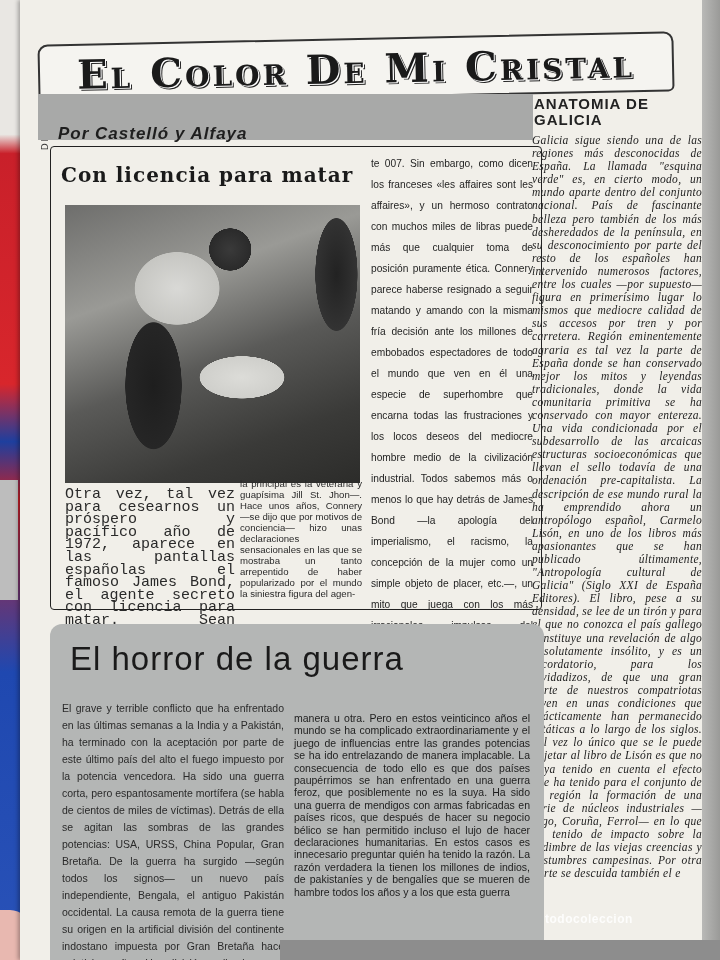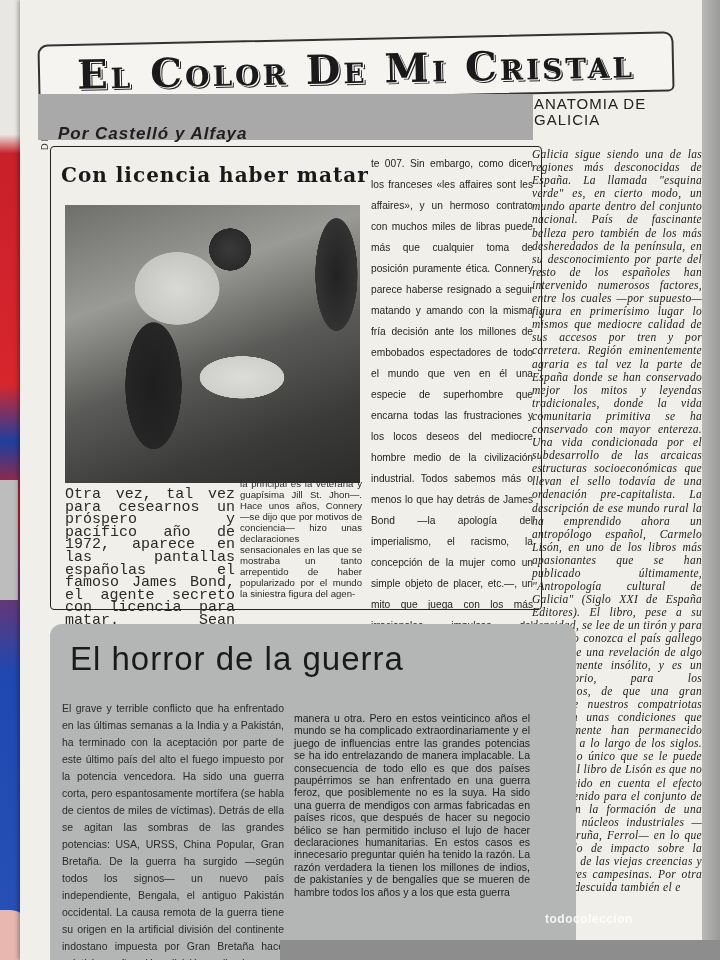--- a/index.html
+++ b/index.html
@@ -19,23 +19,23 @@
     radial-gradient(ellipse 70px 60px at 38% 30%, #d9d9d6 0%, #c6c6c2 60%, transparent 61%),
     radial-gradient(ellipse 30px 30px at 56% 16%, #3a3a3a 0%, #2a2a2a 70%, transparent 71%),
     radial-gradient(ellipse 40px 90px at 30% 65%, #1e1e1e 0%, #262626 70%, transparent 71%),
     radial-gradient(ellipse 60px 30px at 60% 62%, #dcdcd8 0%, #cfcfcb 70%, transparent 71%),
     radial-gradient(ellipse 30px 80px at 92% 25%, #222 0%, #333 70%, transparent 71%),
     linear-gradient(160deg,#6e6e6c 0%,#9a9a96 30%,#5a5a58 55%,#3a3a38 80%,#2c2c2a 100%);}
   .col-a{position:absolute;left:14px;top:342px;width:170px;font-size:15px;line-height:12.6px;color:#2a2a2a;text-align:justify;font-family:Liberation Mono, monospace;}
   .col-b{position:absolute;left:189px;top:331px;width:122px;font-size:9.6px;line-height:11px;color:#2a2a2a;text-align:justify;}
   .col-c{position:absolute;left:320px;top:6px;width:162px;font-size:10.2px;line-height:21px;color:#1e1e1e;text-align:justify;}
   .right-col{position:absolute;left:532px;top:96px;width:170px;}
-  .right-col h2{margin:0 0 20px 2px;font-size:15px;line-height:16px;letter-spacing:1px;font-weight:normal;color:#222;}
+  .right-col h2{margin:0 0 6px 2px;font-size:15px;line-height:16px;letter-spacing:1px;font-weight:bold;color:#222;}
   .right-col p{margin:0;font-family:"Liberation Serif",serif;font-style:italic;font-size:11.5px;line-height:13.1px;color:#222;text-align:justify;letter-spacing:.3px;}
-  .box2{position:absolute;left:50px;top:624px;width:494px;height:336px;background:#b4b6b5;border-radius:12px 12px 0 0;padding-left:32px;}
+  .box2{position:absolute;left:50px;top:624px;width:494px;height:336px;background:#b4b6b5;border-radius:12px 12px 0 0;}
   .box2 h2{position:absolute;left:20px;top:16px;margin:0;font-size:33px;font-weight:normal;color:#1a1a1a;letter-spacing:1px;}
   .box2 .c1{position:absolute;left:12px;top:76px;width:222px;font-size:10.5px;line-height:17px;color:#2a2a2a;text-align:justify;}
   .box2 .c2{position:absolute;left:244px;top:88px;width:236px;font-size:10.5px;line-height:12.4px;color:#1e1e1e;text-align:justify;}
   .bottom-strip{position:absolute;left:280px;top:940px;width:440px;height:20px;background:#8d8d8d;}
   .watermark{position:absolute;left:545px;top:912px;font-size:12px;font-weight:bold;color:rgba(255,255,255,.85);letter-spacing:.5px;}
   .page-edge{position:absolute;left:702px;top:0;width:18px;height:960px;background:linear-gradient(90deg,#b9b9b7,#9a9a98);}
 </style>
 </head>
 <body>
 
@@ -49,21 +49,21 @@
 </div>
 
 <div class="masthead">
   <h1>El Color De Mi Cristal</h1>
 </div>
 
 <div class="byline-bar"></div>
 <div class="byline">Por Castelló y Alfaya</div>
 
 <div class="box1">
-  <div class="box1-head">Con licencia haber matar</div>
+  <div class="box1-head">Con licencia para matar</div>
   <div class="photo" title="Escena de película: hombre agarrando a una mujer en el suelo"></div>
   <div class="col-a">Otra vez, tal vez para cesearnos un próspero y pacífico año de 1972, aparece en las pantallas españolas el famoso James Bond, el agente secreto con licencia para matar. Sean Connery reaparece acompañado con su harén particular de señoras estupendas —esta vez</div>
   <div class="col-b">la principal es la veterana y guapísima Jill St. Jhon—. Hace unos años, Connery —se dijo que por motivos de conciencia— hizo unas declaraciones sensacionales en las que se mostraba un tanto arrepentido de haber popularizado por el mundo la siniestra figura del agen-</div>
   <div class="col-c">te 007. Sin embargo, como dicen los franceses «les affaires sont les affaires», y un hermoso contrato con muchos miles de libras puede más que cualquier toma de posición puramente ética. Connery parece haberse resignado a seguir matando y amando con la misma fría decisión ante los millones de embobados espectadores de todo el mundo que ven en él una especie de superhombre que encarna todas las frustraciones y los locos deseos del mediocre hombre medio de la civilización industrial. Todos sabemos más o menos lo que hay detrás de James Bond —la apología del imperialismo, el racismo, la concepción de la mujer como un simple objeto de placer, etc.—, un mito que juega con los más irracionales impulsos del espectador. Pero lo grave es que a todos nos coge desprevenidos, es decir nos desarma porque nos divierte. Es una especie de dulce droga: uno se niega a admitirla, pero se deja envenenar plácidamente por ella. Por eso es más peligrosa e indeseable</div>
 </div>
 
 <div class="right-col">
   <h2>ANATOMIA DE GALICIA</h2>
   <p>Galicia sigue siendo una de las regiones más desconocidas de España. La llamada "esquina verde" es, en cierto modo, un mundo aparte dentro del conjunto nacional. País de fascinante belleza pero también de los más desheredados de la península, en su desconocimiento por parte del resto de los españoles han intervenido numerosos factores, entre los cuales —por supuesto— figura en primerísimo lugar lo mismos que mediocre calidad de sus accesos por tren y por carretera. Región eminentemente agraria es tal vez la parte de España donde se han conservado mejor los mitos y leyendas tradicionales, donde la vida comunitaria primitiva se ha conservado con mayor entereza. Una vida condicionada por el subdesarrollo de las arcaicas estructuras socioeconómicas que llevan el sello todavía de una ordenación pre-capitalista. La descripción de ese mundo rural la ha emprendido ahora un antropólogo español, Carmelo Lisón, en uno de los libros más apasionantes que se han publicado últimamente, "Antropología cultural de Galicia" (Siglo XXI de España Editores). El libro, pese a su densidad, se lee de un tirón y para el que no conozca el país gallego constituye una revelación de algo absolutamente insólito, y es un recordatorio, para los olvidadizos, de que una gran parte de nuestros compatriotas viven en unas condiciones que prácticamente han permanecido estáticas a lo largo de los siglos. Tal vez lo único que se le puede objetar al libro de Lisón es que no haya tenido en cuenta el efecto que ha tenido para el conjunto de la región la formación de una serie de núcleos industriales —Vigo, Coruña, Ferrol— en lo que ha tenido de impacto sobre la urdimbre de las viejas creencias y costumbres campesinas. Por otra parte se descuida también el e</p>
 </div>

